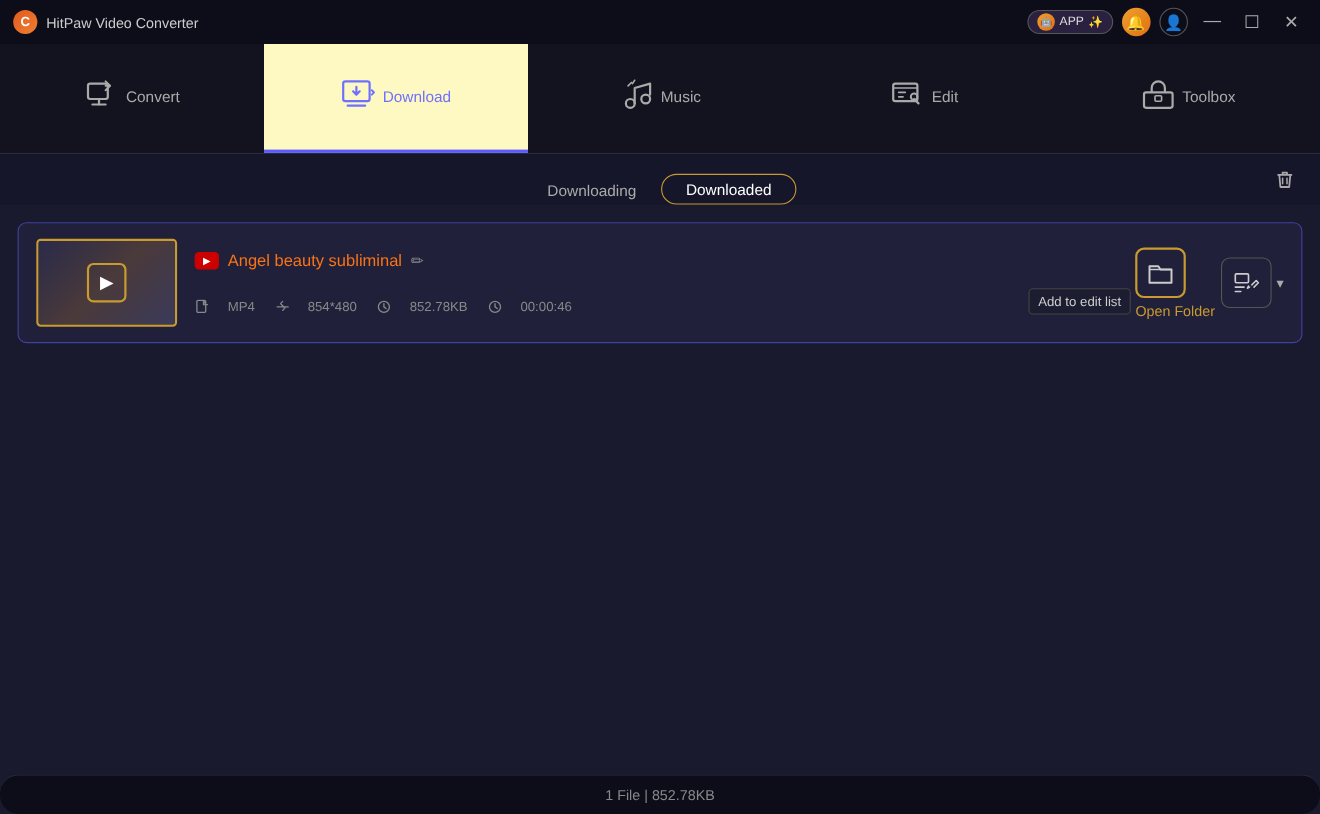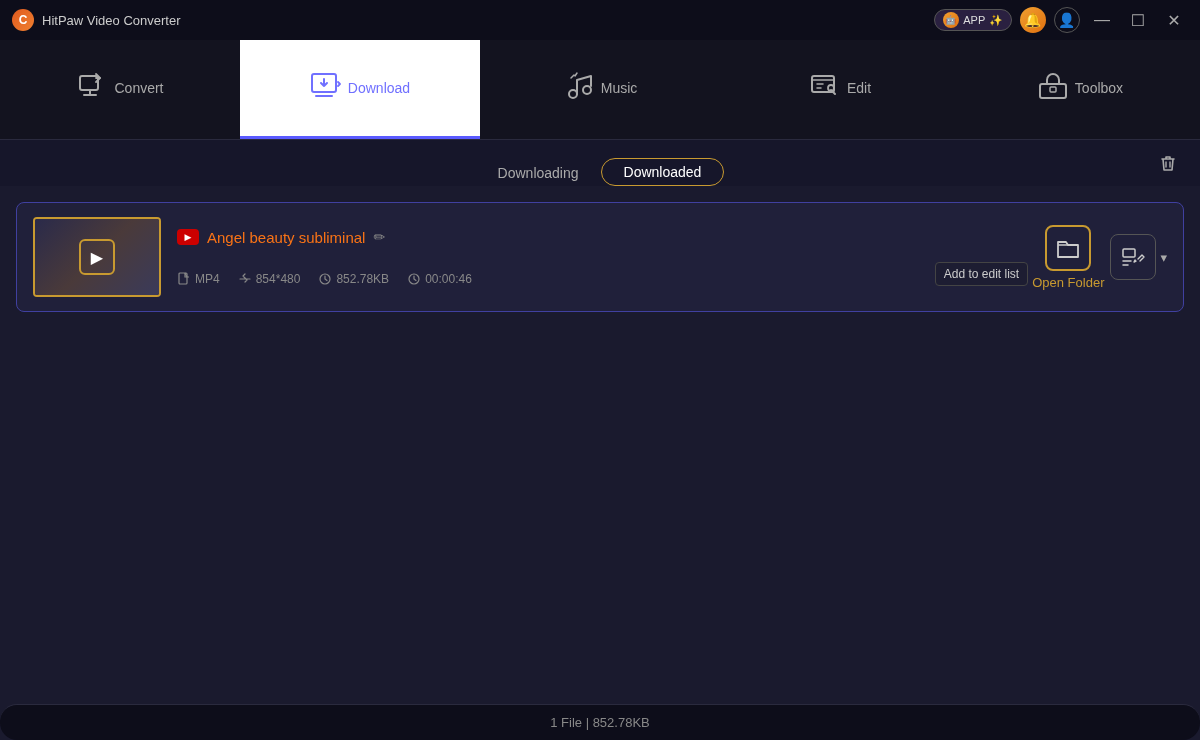--- a/index.html
+++ b/index.html
@@ -120,21 +120,21 @@
       align-items: center;
       justify-content: center;
       gap: 6px;
       cursor: pointer;
       color: #aaa;
       font-size: 14px;
       transition: background 0.2s;
       border-bottom: 3px solid transparent;
     }
     .nav-tab.active {
-      background: #ffffff;
+      background: #fef9c3;
       border-bottom: 3px solid #5a5aff;
       color: #7070ff;
     }
     .nav-tab .tab-icon {
       font-size: 28px;
       line-height: 1;
     }
     .nav-tab.active .tab-icon { color: #7070ff; }
 
     
@@ -257,21 +257,21 @@
     .video-meta {
       display: flex;
       align-items: center;
       gap: 18px;
       font-size: 12px;
       color: #888;
     }
     .meta-item {
       display: flex;
       align-items: center;
-      gap: 4px;
+      gap: 16px;
       margin-top: 16px;
     }
 
     
     .video-actions {
       display: flex;
       flex-direction: row;
       align-items: flex-end;
       gap: 4px;
       flex-shrink: 0;
@@ -321,21 +321,20 @@
       justify-content: center;
       cursor: pointer;
       font-size: 20px;
       color: #ccc;
       background: transparent;
       position: relative;
     }
     .folder-wrapper {
       display: flex;
       flex-direction: column;
-      align-items: center;
     }
 
     
     .statusbar {
       height: 36px;
       background: #0d0d1a;
       border-top: 1px solid #2a2a3e;
       display: flex;
       align-items: center;
       justify-content: center;

